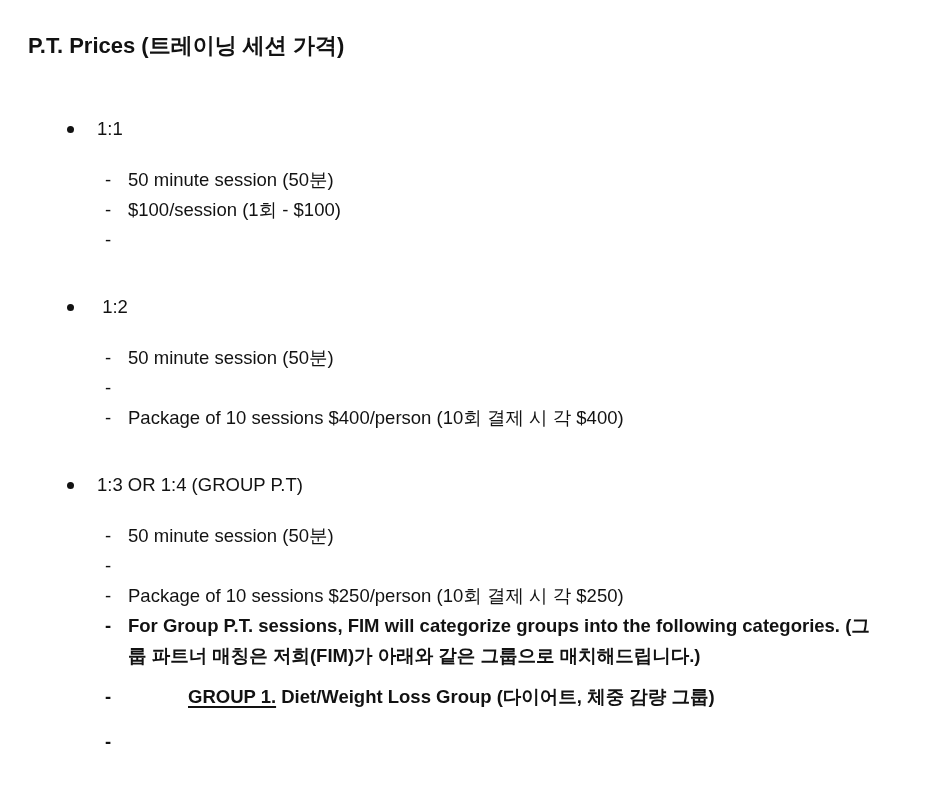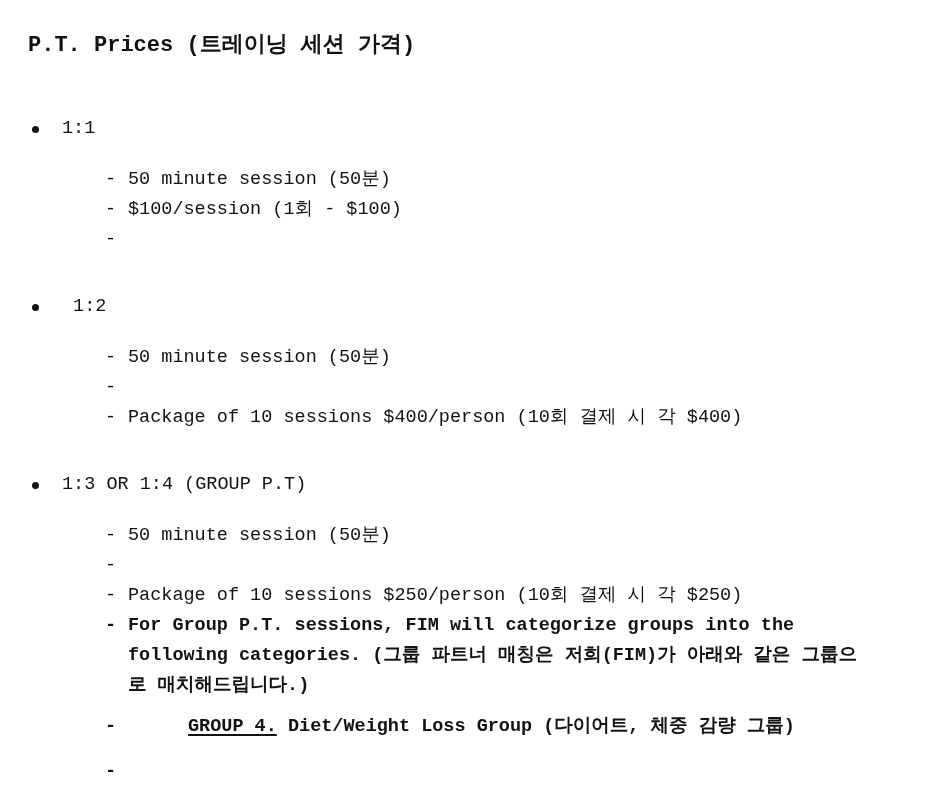--- a/index.html
+++ b/index.html
@@ -3,42 +3,42 @@
 <meta charset="utf-8">
 <style>
   html, body { margin: 0; padding: 0; }
   body { background: #ffffff; }
   .page {
     position: relative;
     width: 936px;
     height: 810px;
     background: #ffffff;
     color: #121212;
-    font-family: Liberation Mono, monospace;
+    font-family: Liberation Sans, sans-serif;
     overflow: hidden;
     box-sizing: border-box;
     padding: 33px 0 0 0;
   }
   .title {
     margin: 0 0 0 28px;
     font-size: 22px;
     line-height: 26px;
     font-weight: 700;
     white-space: pre-wrap;
   }
   .main-list {
     margin-top: 60px;
     padding-right: 63px;
   }
   .section { margin-bottom: 42px; }
   .section:last-child { margin-bottom: 0; margin-top: 8px; }
   .bullet-row {
     display: flex;
     align-items: center;
-    padding-left: 32px;
+    padding-left: 67px;
     font-size: 18.5px;
     line-height: 20px;
   }
   .dot {
     flex: 0 0 auto;
     width: 7px;
     height: 7px;
     border-radius: 50%;
     background: #121212;
     margin-right: 23px;
@@ -150,21 +150,21 @@
         </div>
         <div class="sub-item bold-note">
           <span class="dash">-</span>
           <span class="sub-text">For Group P.T. sessions, FIM will categorize groups into the following categories. (그룹 파트너 매칭은 저희(FIM)가 아래와 같은 그룹으로 매치해드립니다.)</span>
         </div>
       </div>
 
       <div class="group-row first">
         <span class="dash">-</span>
         <span class="tab-spacer"></span>
-        <span class="group-text"><span class="group-label">GROUP 4.</span><span> Diet/Weight Loss Group (다이어트, 체중 감량 그룹)</span></span>
+        <span class="group-text"><span class="group-label">GROUP 1.</span><span> Diet/Weight Loss Group (다이어트, 체중 감량 그룹)</span></span>
       </div>
 
       <div class="group-row">
         <span class="dash">-</span>
         <span class="tab-spacer"></span>
       </div>
     </section>
 
   </div>
 </div>

